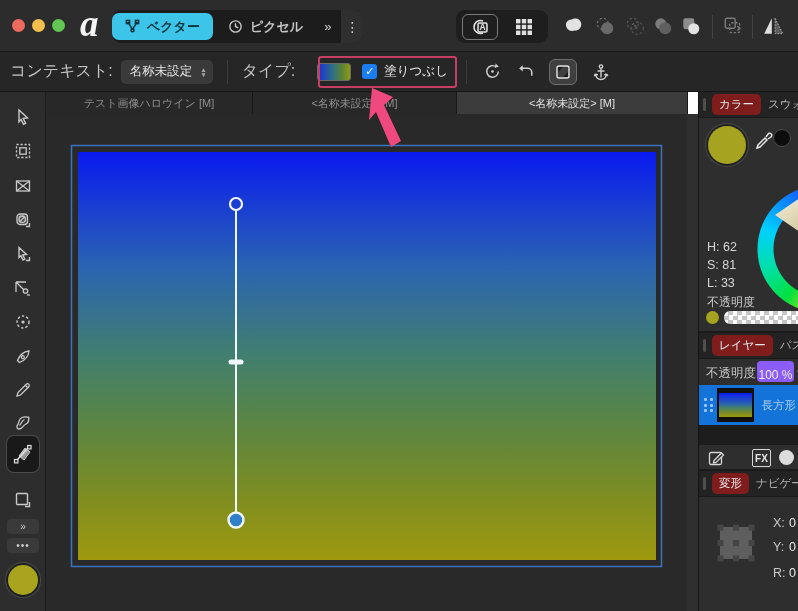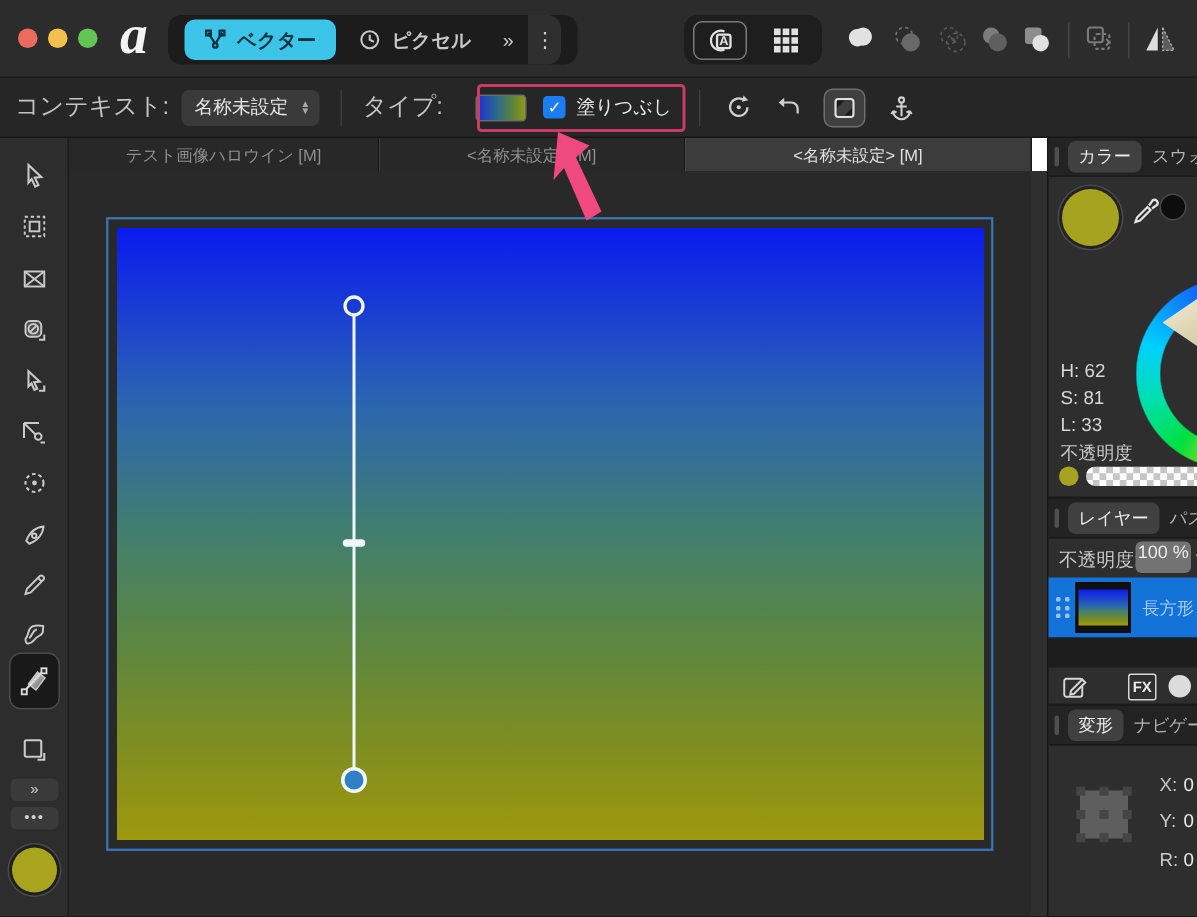--- a/index.html
+++ b/index.html
@@ -8,21 +8,21 @@
     position:relative; width:798px; height:611px; overflow:hidden;
     background:#29292a; font-family:"Liberation Sans","DejaVu Sans",sans-serif;
     color:#cccccc; font-size:12px; -webkit-font-smoothing:antialiased;
   }
   .abs { position:absolute; }
   svg { display:block; }
 
   
   #top-toolbar { left:0; top:0; width:798px; height:52px; background:#2c2c2c; border-bottom:1px solid #191919; }
   .traffic { width:13px; height:13px; border-radius:50%; display:inline-block; }
-  #persona-group { left:112px; top:10px; height:33px; background:#1c1c1c; border-radius:9px; display:flex; align-items:center; padding:0 11px; gap:2px; }
+  #persona-group { left:112px; top:10px; height:33px; background:#1c1c1c; border-radius:9px; display:flex; align-items:center; padding:0 0; gap:2px; }
   .persona-btn { display:flex; align-items:center; gap:7px; height:27px; padding:0 13px; border-radius:7px; color:#c6c6c6; font-size:13px; white-space:nowrap;font-weight:bold; }
   .persona-btn.active { background:#3cc5e9; color:#06323d; font-weight:bold; }
   .persona-btn.active svg { stroke:#06323d; }
   .persona-btn svg { stroke:#c6c6c6; }
   #persona-dots { width:22px; height:33px; background:#2f2f2f; border-radius:0 9px 9px 0; margin-left:2px; display:flex; align-items:center; justify-content:center; color:#d0d0d0; font-size:14px; letter-spacing:0; }
   #snap-group { left:456px; top:10px; height:33px; background:#1e1e1e; border-radius:9px; display:flex; align-items:center; padding:0 6px; gap:8px; }
   .snap-btn { width:36px; height:26px; border-radius:6px; display:flex; align-items:center; justify-content:center; }
   .snap-btn.selected { border:1px solid #7a7a7a; }
   .tb-icon { display:flex; align-items:center; justify-content:center; }
   .tb-sep { width:1px; height:24px; background:#444; }
@@ -52,36 +52,36 @@
   .mini-btn { position:absolute; left:7px; width:32px; height:15px; background:#3a3a3a; border-radius:4px; color:#cfcfcf; font-size:10px; display:flex; align-items:center; justify-content:center; line-height:1; }
 
   
   #canvas-area { left:46px; top:114px; width:652px; height:497px; background:#29292a; }
 
   
   #right-panel { left:698px; top:92px; width:100px; height:519px; background:#2e2e2e; border-left:1px solid #141414; }
   .panel-header { position:absolute; left:0; width:100px; height:26px; background:#232323; border-bottom:1px solid #191919; display:flex; align-items:center; overflow:hidden; }
   .drag-bar { width:3px; height:13px; background:#4f4f4f; border-radius:2px; margin:0 6px 0 4px; flex:0 0 auto; }
   .panel-tab { font-size:11.5px; color:#b5b5b5; white-space:nowrap; padding:3px 7px; border-radius:5px; flex:0 0 auto; }
-  .panel-tab.active { background:#404040; color:#ececec; }
+  .panel-tab.active { background:#7f1d1d; color:#ececec; }
   .checker { background-image:conic-gradient(#c6c6c6 25%,#fdfdfd 0 50%,#c6c6c6 0 75%,#fdfdfd 0); background-size:9px 9px; }
   .hsl-line { position:absolute; left:8px; font-size:12.5px; color:#d6d6d6; }
   #color-wheel { position:absolute; left:57px; top:92px; width:130px; height:130px; border-radius:50%;
     background:conic-gradient(from 0deg,#1b35f5 0deg,#8a2be2 60deg,#ff00ff 95deg,#ff2020 135deg,#ffe000 175deg,#00e040 215deg,#00e0a8 250deg,#00cfff 290deg,#1b35f5 360deg);
     -webkit-mask:radial-gradient(circle closest-side, transparent 47px, #000 48px 63px, transparent 64px);
     mask:radial-gradient(circle closest-side, transparent 47px, #000 48px 63px, transparent 64px); }
   #color-triangle { position:absolute; left:76px; top:91px; width:47px; height:64px;
     clip-path:polygon(0 50%,100% 0,100% 100%);
     background:linear-gradient(150deg,#f0ead0 20%,#c4b88c 95%); }
   #layer-row { position:absolute; left:0; top:293px; width:100px; height:40px; background:#1373d8; display:flex; align-items:center; overflow:hidden; }
   .dots-icon { display:grid; grid-template-columns:3px 3px; gap:2.5px; margin:0 4px 0 5px; flex:0 0 auto; }
   .dots-icon i { width:3px; height:3px; background:#9cc3f0; border-radius:1px; }
   #layer-thumb { width:37px; height:34px; background:#101010; border:1px solid #0a0a0a; padding:4px 1px; flex:0 0 auto; }
   #layer-thumb i { display:block; width:100%; height:100%; background:linear-gradient(#0c1cf0,#2a64b2 45%,#417f6e 60%,#7f8e20 85%,#9e990e); }
-  .value-box { position:absolute; background:#737373; border-radius:4px; color:#ececec; font-size:12px; display:flex; align-items:flex-start; justify-content:center; }
+  .value-box { position:absolute; background:#8b5cf6; border-radius:4px; color:#ececec; font-size:12px; display:flex; align-items:flex-end; justify-content:center; }
   .tfield-label { position:absolute; left:74px; font-size:12.5px; color:#c9c9c9; }
   .tfield-value { position:absolute; left:90px; font-size:12.5px; color:#e8e8e8; }
 </style>
 </head>
 <body>
 
 <div id="app">
 
   <div class="abs" id="top-toolbar">
     <div class="abs" style="left:12px;top:19px;display:flex;gap:7px;">

